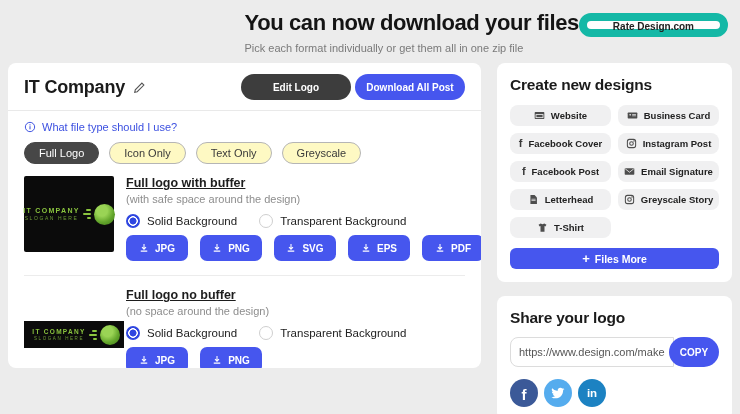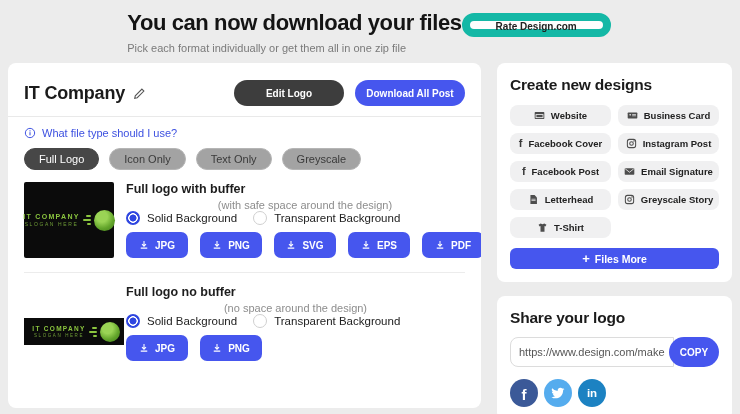--- a/index.html
+++ b/index.html
@@ -6,55 +6,55 @@
   html,body { width:740px; height:414px; overflow:hidden; }
   body {
     background:#ececec;
     font-family:"Liberation Sans", sans-serif;
     color:#1b1b1b;
     --blue:#4656ee; --dark:#3d3d3d; --logo-green:#8bc53f;
   }
   button { font-family:inherit; cursor:pointer; }
 
   
-  .page-header { display:flex; justify-content:center; align-items:flex-start; padding:10px 12px 0 10px; }
+  .page-header { display:flex; justify-content:flex-end; align-items:flex-start; padding:10px 12px 0 10px; }
   .page-title { font-size:22px; font-weight:bold; letter-spacing:-0.4px; color:#141414; }
   .page-subtitle { font-size:11px; color:#7a7a7a; margin-top:6px; }
   .rate-btn { background:#fdfdfd; border:8px solid #14b8a6; border-radius:14px; height:24px; padding:0 26px; font-size:10px; font-weight:bold; color:#222; margin-top:3px; }
 
   
   .main { display:flex; gap:16px; padding:0 8px; margin-top:9px; align-items:flex-start; }
   .card { background:#fff; border-radius:8px; }
-  .left-card { width:473px; height:345px; padding:6px 16px; overflow:hidden; }
+  .left-card { width:473px; height:305px; padding:0 16px; overflow:hidden; }
   .right-col { width:235px; display:flex; flex-direction:column; gap:14px; }
 
   
   .name-row { display:flex; align-items:center; padding:11px 0 10px; }
   .logo-name-title { font-size:18px; font-weight:bold; letter-spacing:-0.2px; }
   .pencil { margin-left:8px; color:#555; display:inline-flex; }
   .pencil svg { width:13px; height:13px; }
-  .name-actions { margin-left:auto; display:flex; gap:11px; }
+  .name-actions { margin-left:auto; display:flex; gap:4px; }
   .edit-logo-btn { background:var(--dark); color:#fff; border:none; border-radius:13px; height:26px; width:110px; font-size:10px; font-weight:bold; }
   .dl-all-btn { background:var(--blue); color:#fff; border:none; border-radius:13px; height:26px; width:110px; font-size:10px; font-weight:bold; }
   .head-divider { border-top:1px solid #e9e9e9; margin:0 -16px; }
 
   .help-row { display:flex; align-items:center; gap:6px; margin-top:10px; }
   .info-ic { color:#3c50e0; display:inline-flex; } .info-ic svg { width:12px; height:12px; }
   .help-link { font-size:11px; color:#3c50e0; text-decoration:none; }
 
   .pills-row { display:flex; gap:10px; margin-top:9px; }
-  .pill { height:22px; padding:0 14px; border-radius:12px; border:1.5px solid #b5b5b5; background:#a3a3a3; font-size:11px; color:#3a3a3a; }
+  .pill { height:22px; padding:0 14px; border-radius:12px; border:1.5px solid #b5b5b5; background:#fef9c3; font-size:11px; color:#3a3a3a; }
   .pill.selected { background:#474747; border-color:#474747; color:#fff; }
 
   .fmt-section { display:flex; margin-top:12px; }
   .thumb-lg { width:90px; height:76px; background:#0b0b0b; border-radius:2px; display:flex; align-items:center; justify-content:center; flex:none; }
   .sec-content { margin-left:12px; }
-  .sec-title { font-size:12.5px; font-weight:bold; color:#1d1d1d; }
-  .sec-sub { font-size:11px; color:#8d8d8d; margin-top:3px;text-align:center; }
-  .radio-row { display:flex; gap:16px; margin-top:0; align-items:center; }
+  .sec-title { font-size:12.5px; font-weight:bold; color:#1d1d1d;text-decoration:underline; }
+  .sec-sub { font-size:11px; color:#8d8d8d; margin-top:3px; }
+  .radio-row { display:flex; gap:22px; margin-top:9px; align-items:center; }
   .radio-opt { display:flex; align-items:center; gap:7px; font-size:11.5px; color:#222; cursor:pointer; }
   .radio { width:14px; height:14px; border-radius:50%; flex:none; }
   .radio.on { background:radial-gradient(circle, #2f46e0 0 3.2px, #fff 3.8px 4.6px, #2f46e0 5px 7px); }
   .radio.off { border:1.5px solid #cfcfcf; background:#fff; }
   .dl-row { display:flex; gap:12px; margin-top:7px; }
   .dl-btn { height:26px; min-width:62px; padding:0 12px; border:none; border-radius:7px; background:var(--blue); color:#fff; font-size:10px; font-weight:bold; display:flex; align-items:center; justify-content:center; gap:6px; }
   .dl-ic { display:inline-flex; } .dl-ic svg { width:10px; height:10px; }
   .sec-divider { border-top:1px solid #ececec; margin-top:14px; }
 
   .sec2 { position:relative; padding-left:102px; margin-top:12px; }

